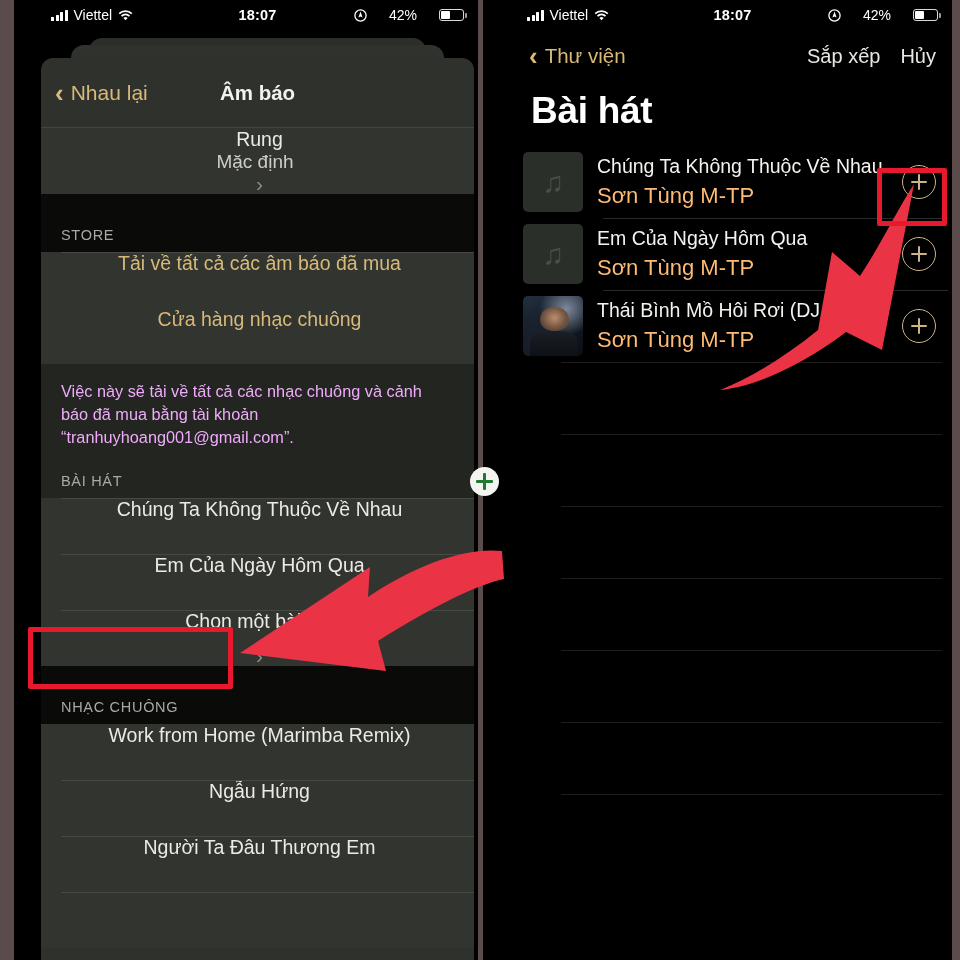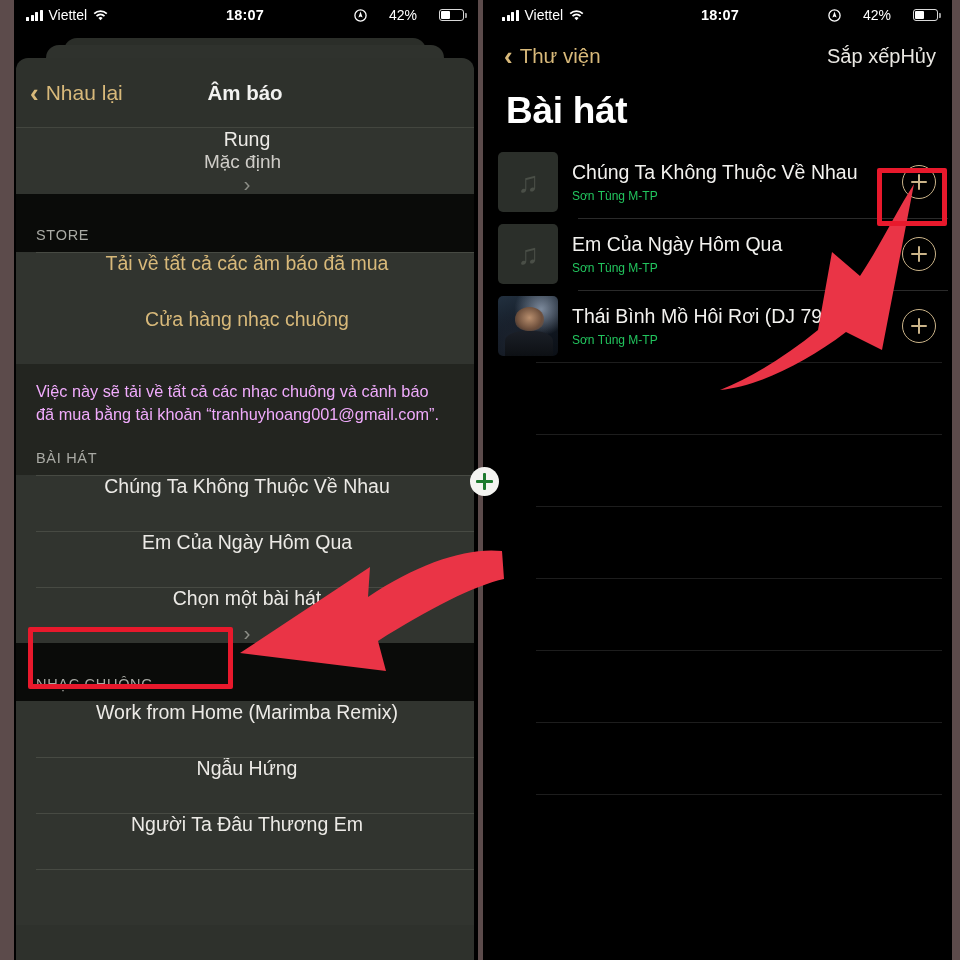--- a/index.html
+++ b/index.html
@@ -23,20 +23,21 @@
     height: 960px;
     overflow: hidden;
   }
   .panel-left  { left: 0;   width: 480px; background: #000; }
   .panel-right { left: 480px; width: 480px; background: #000; }
 
   .panel-inner {
     position: absolute;
     top: 0; bottom: 0;
     background: #000;
+    margin-left: 25px;
   }
   .panel-left .panel-inner  { left: 16px; right: 6px; }
   .panel-right .panel-inner { left: 12px; right: 12px; }
 
   
   .statusbar {
     position: relative;
     height: 30px;
     display: flex;
     align-items: center;
@@ -154,21 +155,21 @@
     padding: 14px 0 9px 20px;
   }
 
   
   .nav-right {
     position: relative; height: 52px;
     display: flex; align-items: center; justify-content: space-between;
     padding: 0 12px 0 6px;
   }
   .nav-right .back-link { font-size: 20.5px; padding-left: 6px; }
-  .nav-actions { display: flex; align-items: center; gap: 0; }
+  .nav-actions { display: flex; align-items: center; gap: 20px; }
   .nav-actions span { color: #e9e7e2; font-size: 20px; }
   .big-title {
     color: #fff; font-size: 37px; font-weight: bold;
     padding: 8px 0 14px 14px; letter-spacing: -0.3px;
   }
 
   .song-row {
     position: relative;
     display: flex; align-items: center;
     height: 72px;
@@ -203,21 +204,21 @@
     position: absolute; left: 12%; bottom: 0; width: 80%; height: 42%;
     background: linear-gradient(180deg, #1b1f27 0%, #0d1014 100%);
     border-radius: 40% 40% 0 0;
   }
   .song-meta { flex: 1; padding-left: 14px; min-width: 0; }
   .song-title {
     color: #f3f2ef; font-size: 19.5px;
     white-space: nowrap; overflow: hidden; text-overflow: ellipsis;
     padding-right: 10px;
   }
-  .song-artist { color: #22c55e; font-size: 12px; padding-top: 5px; }
+  .song-artist { color: #fdba74; font-size: 22px; padding-top: 5px; }
   .add-btn {
     flex: 0 0 34px; width: 34px; height: 34px; margin-right: 12px;
     border: 1.6px solid #cbb489; border-radius: 50%;
     position: relative;
   }
   .add-btn::before, .add-btn::after {
     content: ""; position: absolute; background: #cbb489; border-radius: 1px;
   }
   .add-btn::before { left: 50%; top: 8px; bottom: 8px; width: 2px; transform: translateX(-50%); }
   .add-btn::after  { top: 50%; left: 8px; right: 8px; height: 2px; transform: translateY(-50%); }

